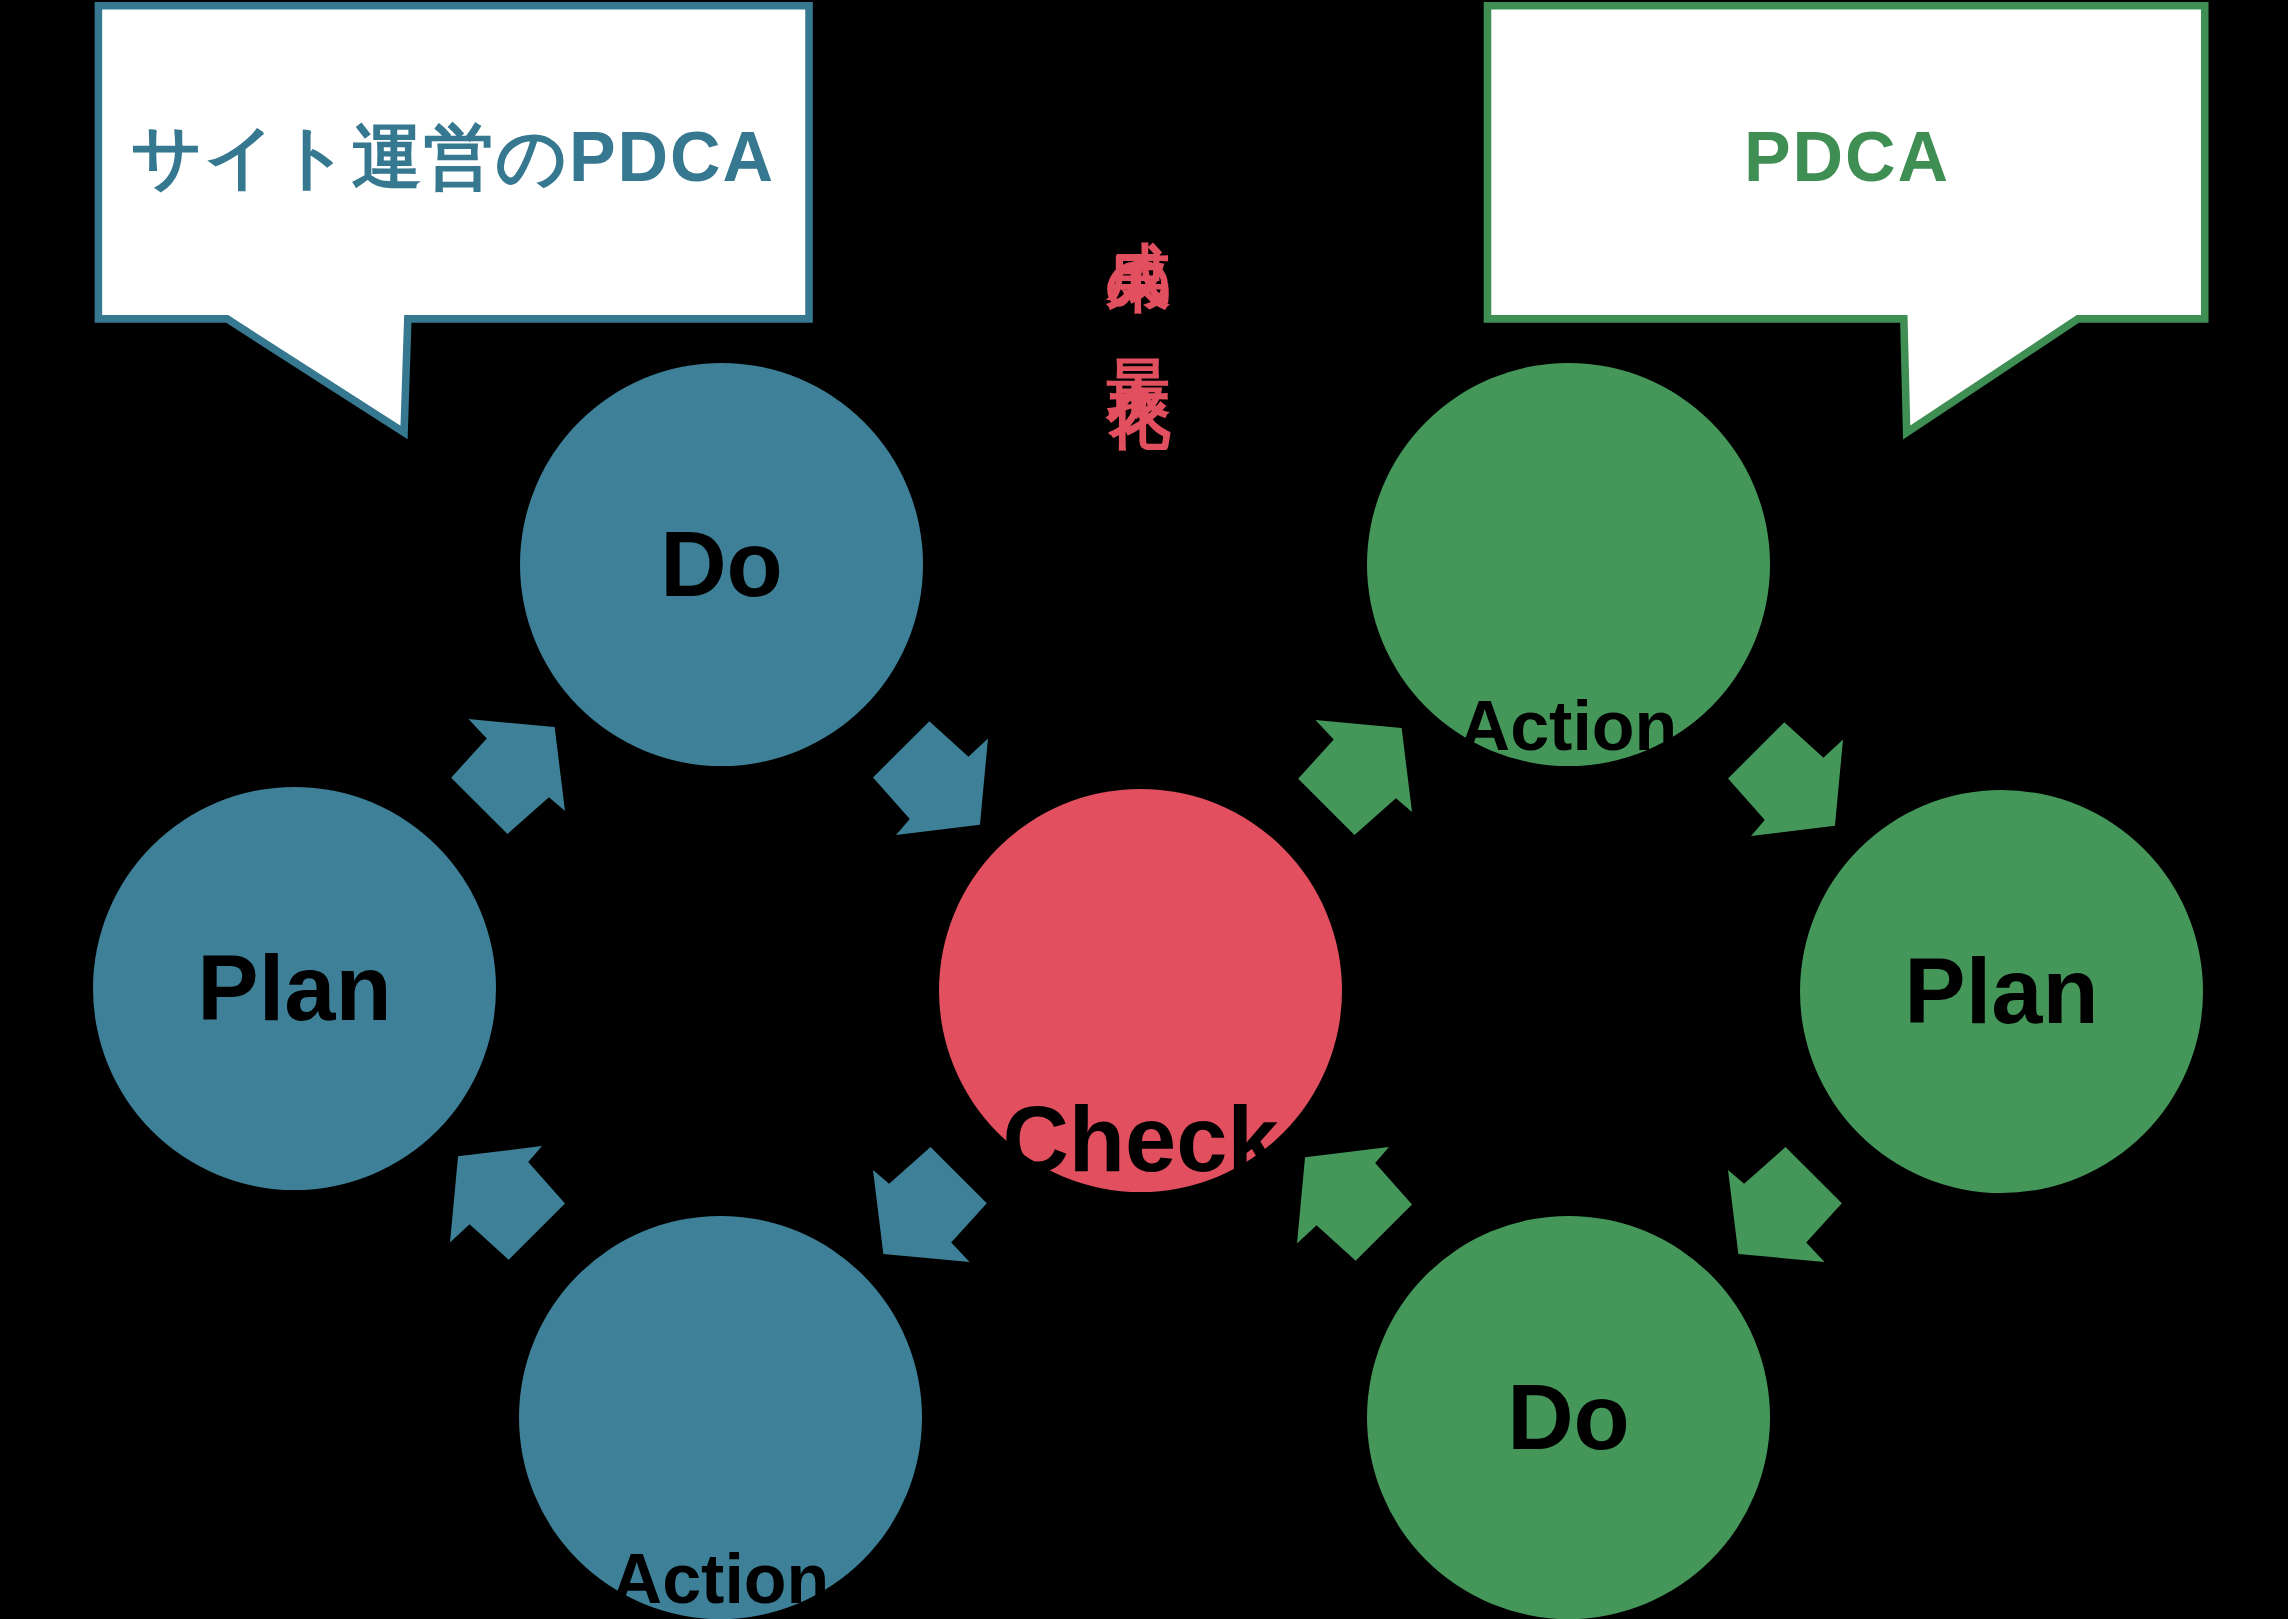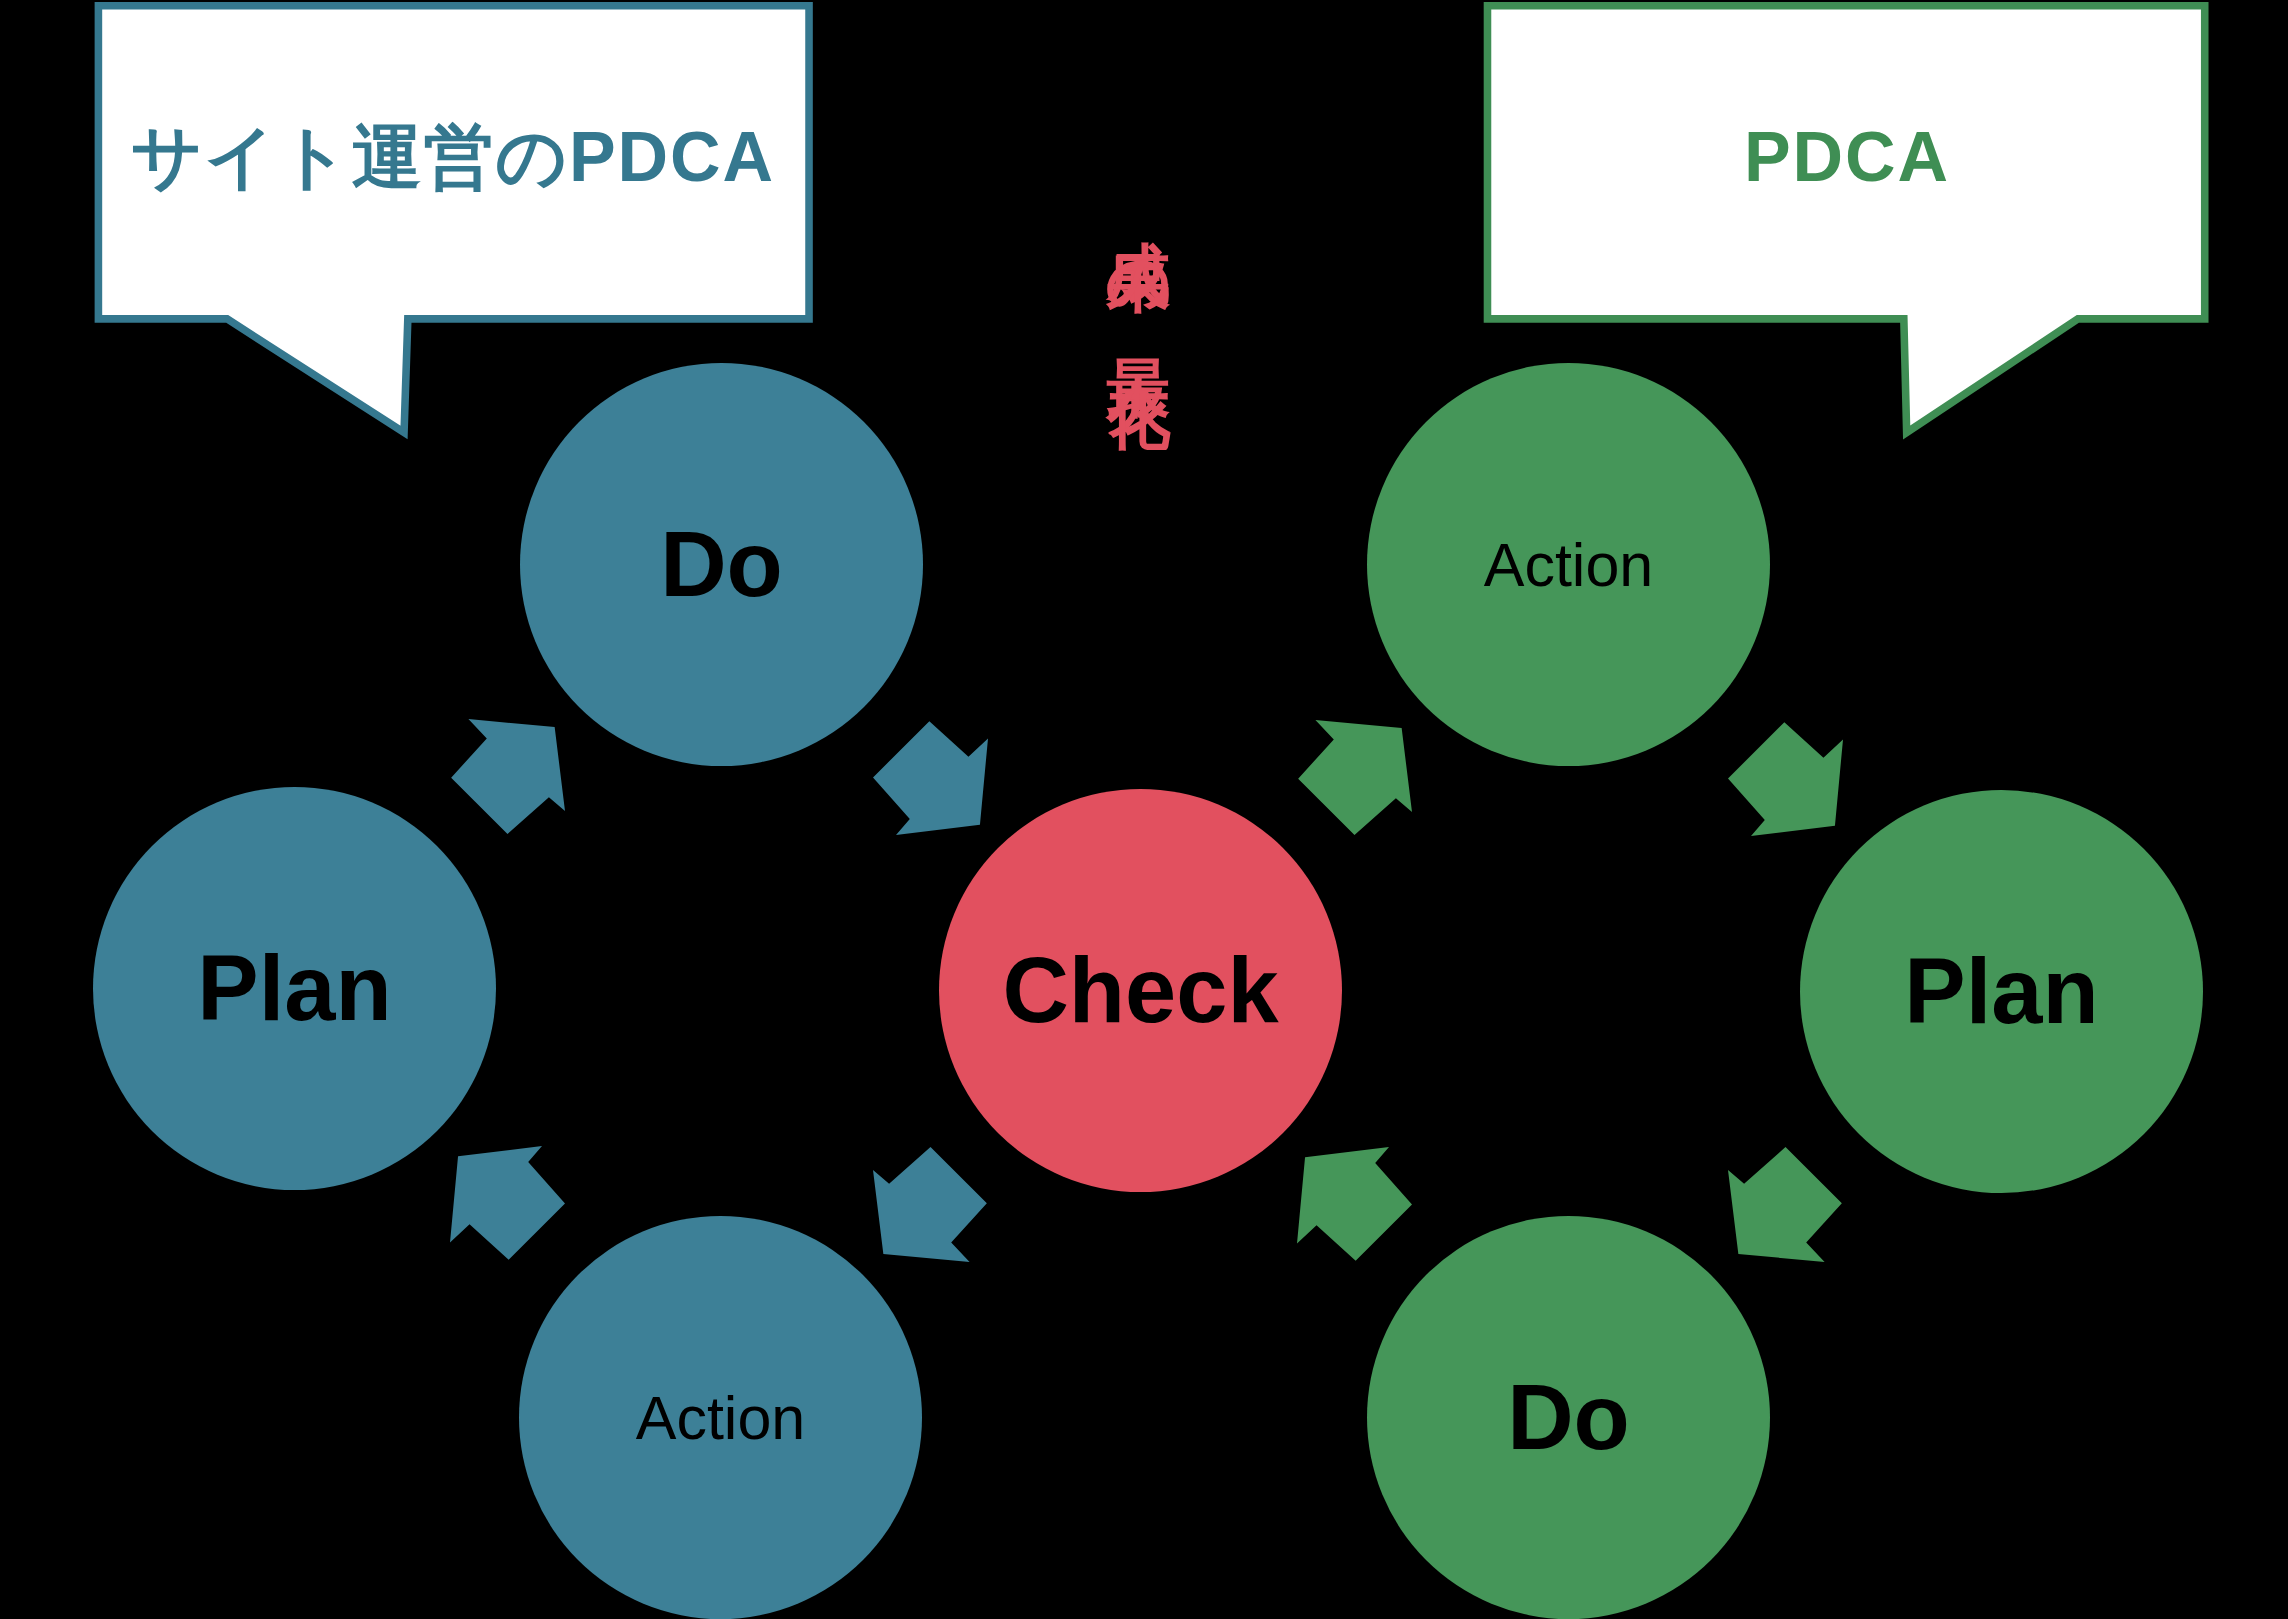--- a/index.html
+++ b/index.html
@@ -25,26 +25,26 @@
 
   
   .circle {
     position:absolute; width:403px; height:403px; border-radius:50%;
     display:flex; align-items:center; justify-content:center;
     color:#000000; font-size:92px; font-weight:700;
   }
   .circle.teal  { background:#3D8097; }
   .circle.green { background:#459659; }
   .circle.red   { background:#E2505F; }
-  .circle.light { font-weight:400; font-size:61px; }
+  .circle.light { font-weight:700; font-size:70px;align-items:flex-end; }
 
   .c-teal-do     { left:520px;  top:363px;  }
   .c-teal-plan   { left:93px;   top:787px;  }
   .c-teal-action { left:519px;  top:1216px; }
-  .c-check       { left:939px;  top:789px;  }
+  .c-check       { left:939px;  top:789px;align-items:flex-end;  }
   .c-green-action{ left:1367px; top:363px;  }
   .c-green-plan  { left:1800px; top:790px;  }
   .c-green-do    { left:1367px; top:1216px; }
 
   
   .arrow { position:absolute; width:115px; height:115px; overflow:visible; }
   .arrow polygon.teal  { fill:#3D8097; }
   .arrow polygon.green { fill:#459659; }
   .rot90  { transform:rotate(90deg); }
   .rot180 { transform:rotate(180deg); }

